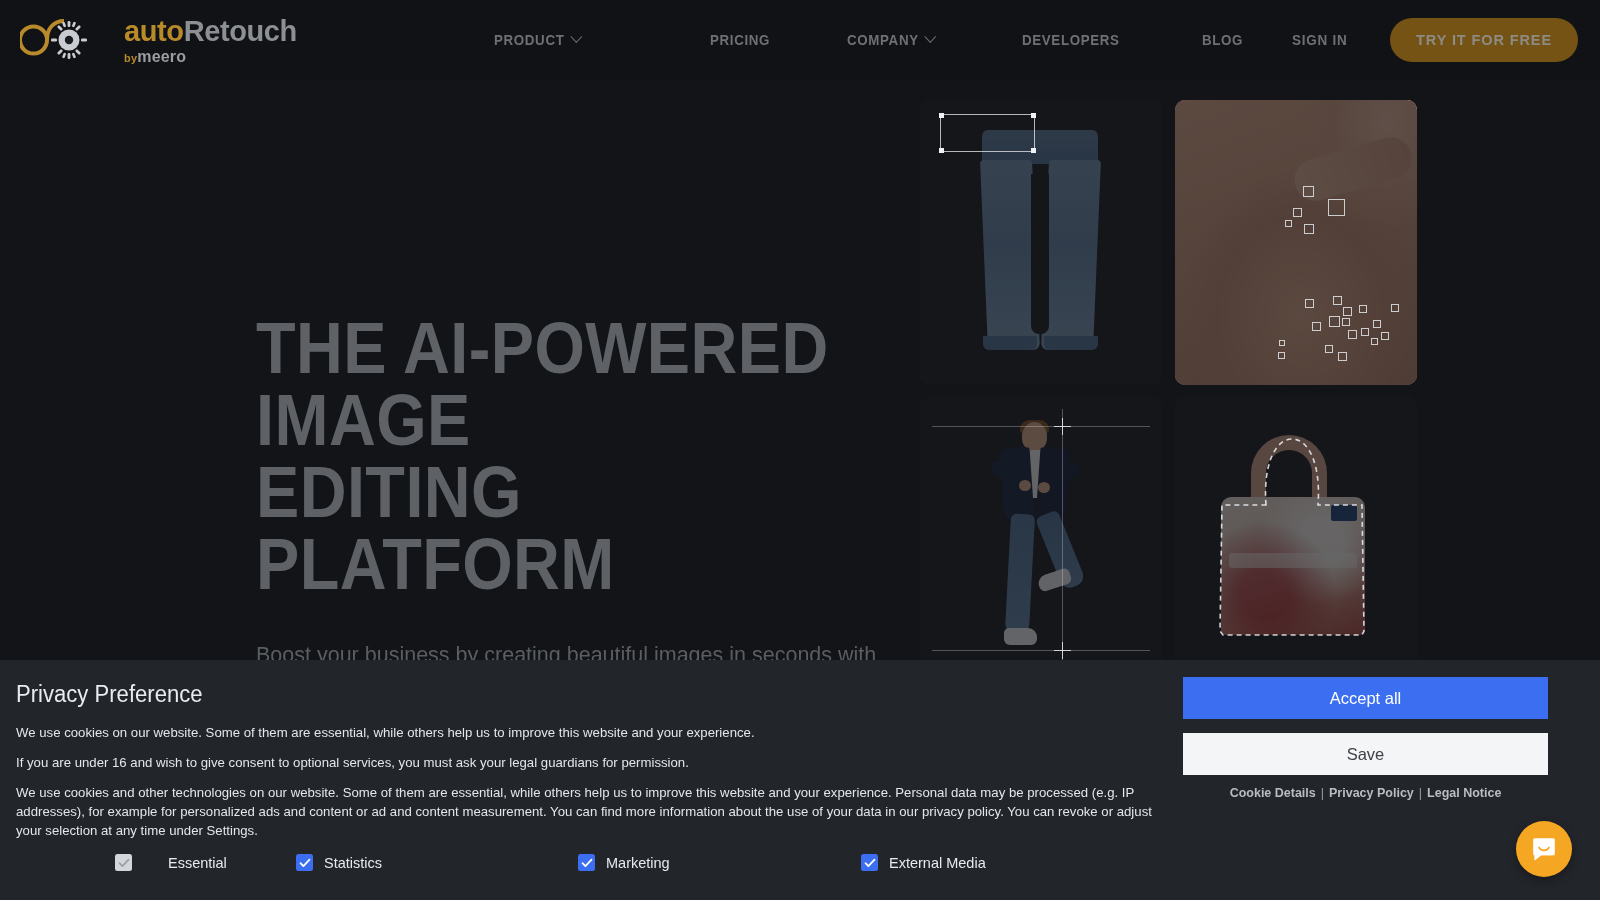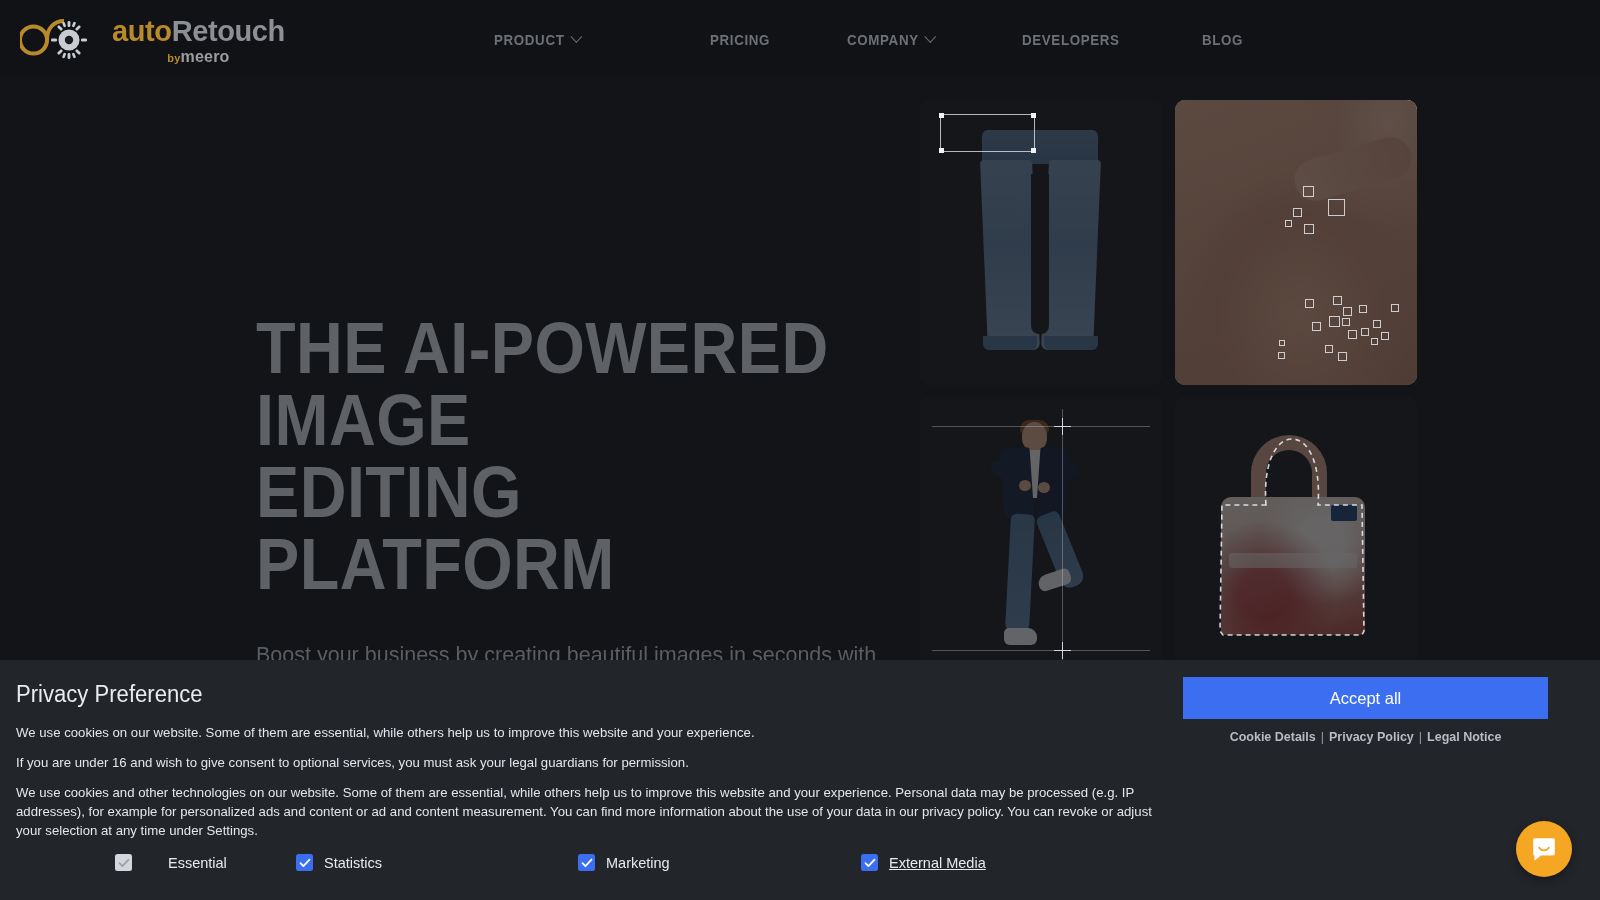--- a/index.html
+++ b/index.html
@@ -20,32 +20,32 @@
   
   .header {
     position: absolute; top: 0; left: 0;
     width: 1600px; height: 79px;
     background: #101215;
     display: flex; align-items: center;
     z-index: 30;
   }
   .brand {
     position: absolute; left: 20px; top: 12px;
-    display: flex; align-items: center; gap: 12px;
+    display: flex; align-items: center; gap: 24px;
   }
   .brand-mark { width: 80px; height: 56px; flex: none; }
   .brand-text { position: relative; top: 1px; }
   .brand-word {
     font-size: 29px; font-weight: 700; letter-spacing: -0.4px;
     line-height: 1;
   }
   .brand-word .a { color: #b98a2a; }
   .brand-word .b { color: #8c8f93; }
   .brand-sub {
-    text-align: center; margin-top: 2px;
+    text-align: left; margin-top: 2px;
     font-size: 14px; font-weight: 700; letter-spacing: .2px;
   }
   .brand-sub .by { color: #b98a2a; font-size: 11px; font-weight: 700; }
   .brand-sub .meero { color: #9b9da1; font-size: 16px; }
 
   .nav {
     position: absolute; left: 494px; top: 0; height: 79px;
     display: flex; align-items: center; gap: 12px;
   }
   .nav-item {
@@ -262,21 +262,21 @@
   }
   .cb {
     display: flex; align-items: center; gap: 11px;
     color: #e7eaee; font-size: 14.5px;
     font-family: "Liberation Sans Narrow", "Liberation Sans", sans-serif;
     cursor: pointer;
   }
   .cb:nth-child(1) { width: 280px; padding-left: 99px; gap: 36px; }
   .cb:nth-child(2) { width: 282px; }
   .cb:nth-child(3) { width: 283px; }
-  .cb:nth-child(4) { width: 280px; text-decoration: underline; }
+  .cb:nth-child(4) { width: 280px; }
   .box {
     width: 17px; height: 17px; border-radius: 2.5px;
     display: flex; align-items: center; justify-content: center;
     flex: none;
   }
   .box.blue { background: #3b6ef0; }
   .box.grey { background: #d3d6da; }
   .box svg { width: 12px; height: 12px; display: block; }
 
   .banner-actions {
@@ -369,20 +369,24 @@
       <div class="nav-gap-3"></div>
       <div class="nav-item">
         <span>DEVELOPERS</span>
       </div>
       <div class="nav-gap-4"></div>
       <div class="nav-item">
         <span>BLOG</span>
       </div>
     </nav>
 
+    <div class="header-right">
+      <div class="signin">SIGN IN</div>
+      <button class="try-btn">TRY IT FOR FREE</button>
+    </div>
   </div>
 
   <div class="hero">
 
     <div class="hero-copy">
       <h1 class="hero-title">
         <div>The AI-powered image</div>
         <div>editing platform</div>
       </h1>
       <p class="hero-sub">Boost your business by creating beautiful images in seconds with our suite of AI-powered editing tools. Directly in your browser and via API.</p>
@@ -527,20 +531,21 @@
                 <path d="M1.5 6.2 L4.4 9.1 L10.5 2.6" fill="none" stroke="#ffffff" stroke-width="1.8" stroke-linecap="round" stroke-linejoin="round"></path>
               </svg>
           </span>
           <span>External Media</span>
         </label>
 
       </div>
 
       <div class="banner-actions">
         <button class="b-btn b-accept">Accept all</button>
+        <button class="b-btn b-save">Save</button>
         <div class="banner-links">
           <a>Cookie Details</a><span class="sep">|</span><a>Privacy Policy</a><span class="sep">|</span><a>Legal Notice</a>
         </div>
       </div>
 
     </div>
   </div>
 
   <div class="chat">
     <svg viewBox="0 0 28 28">

